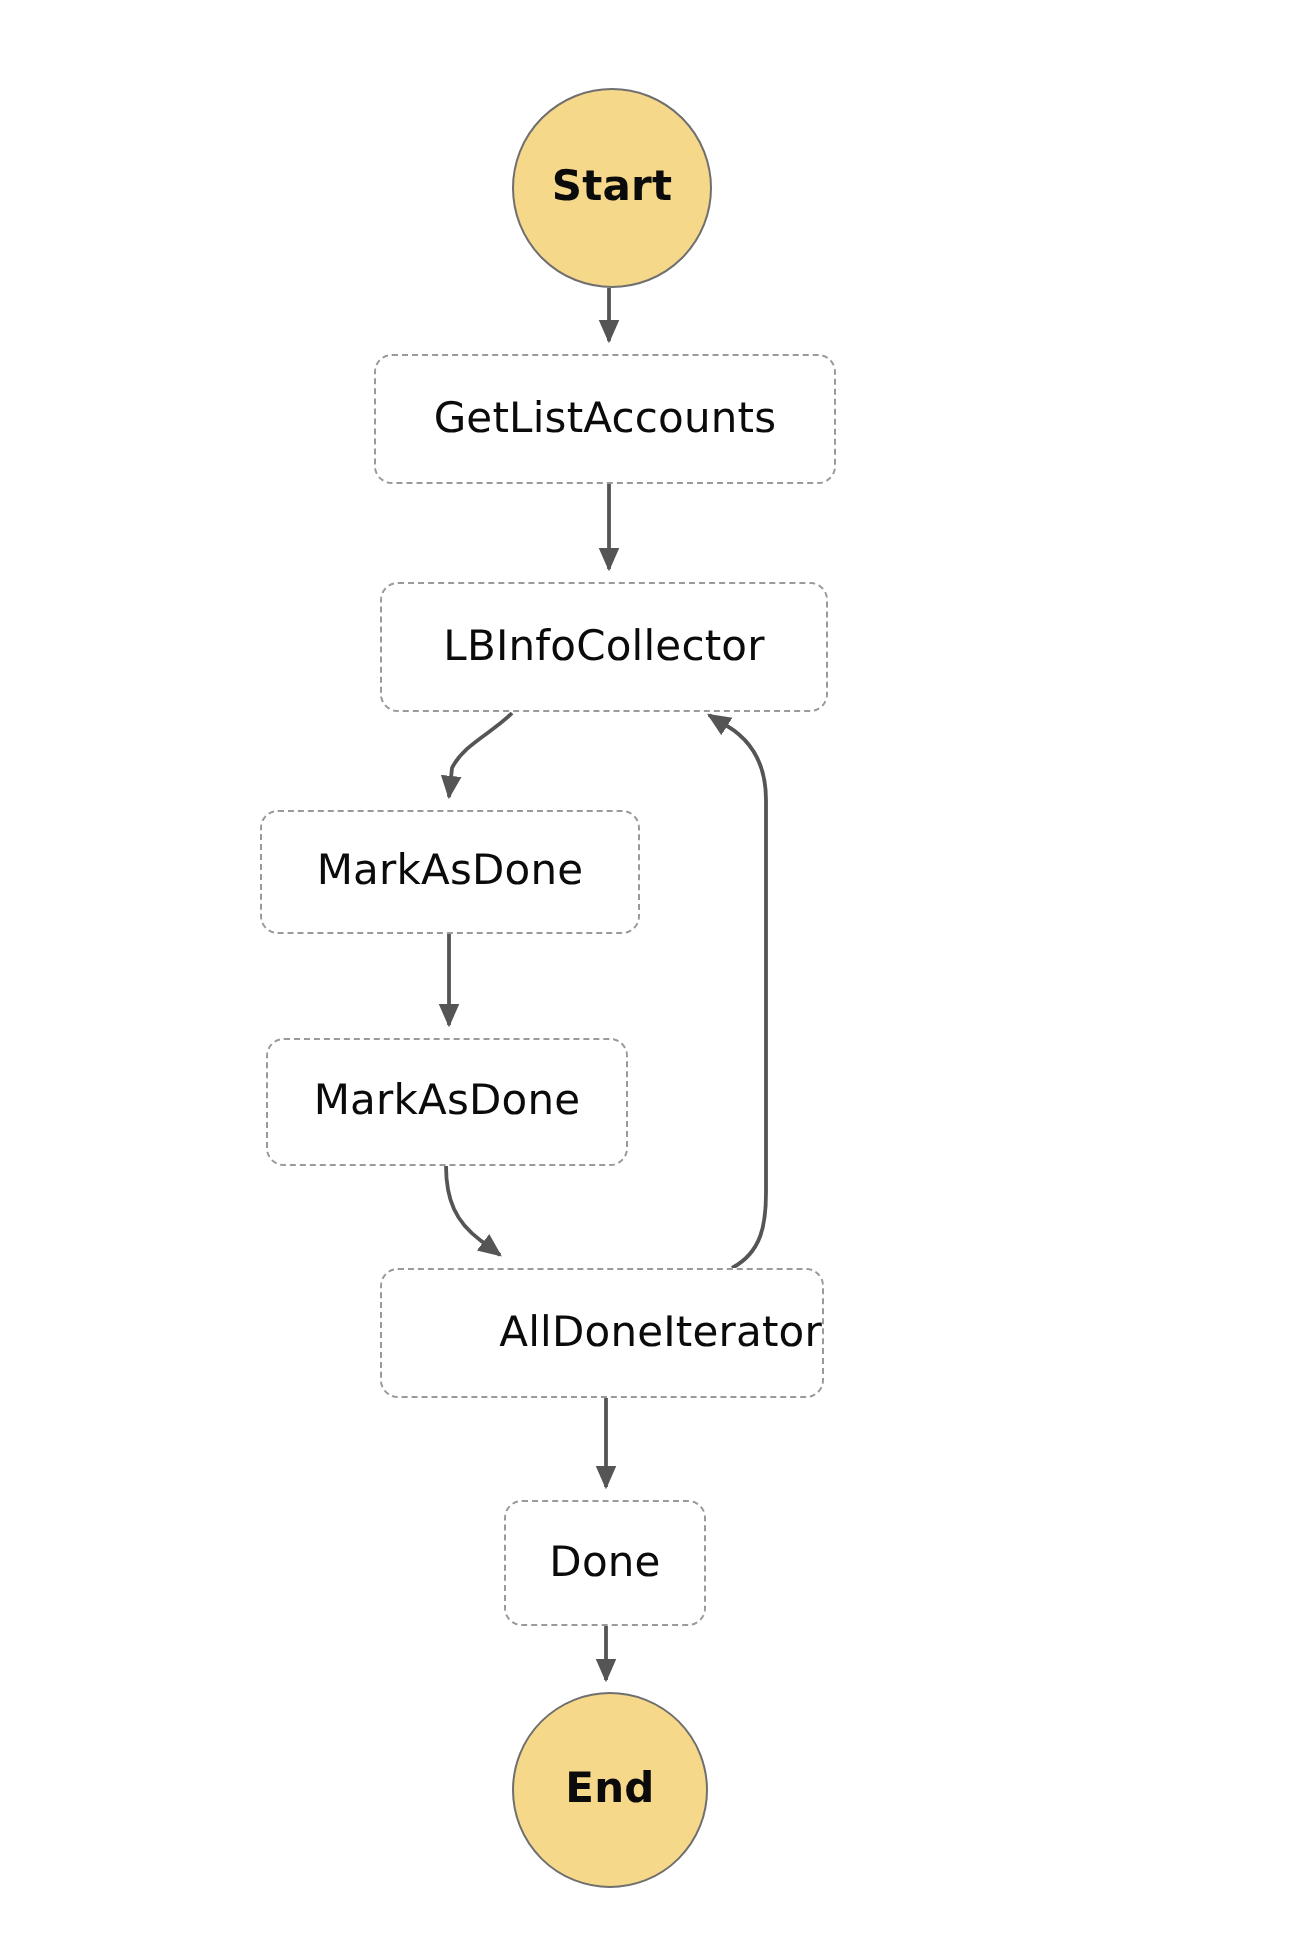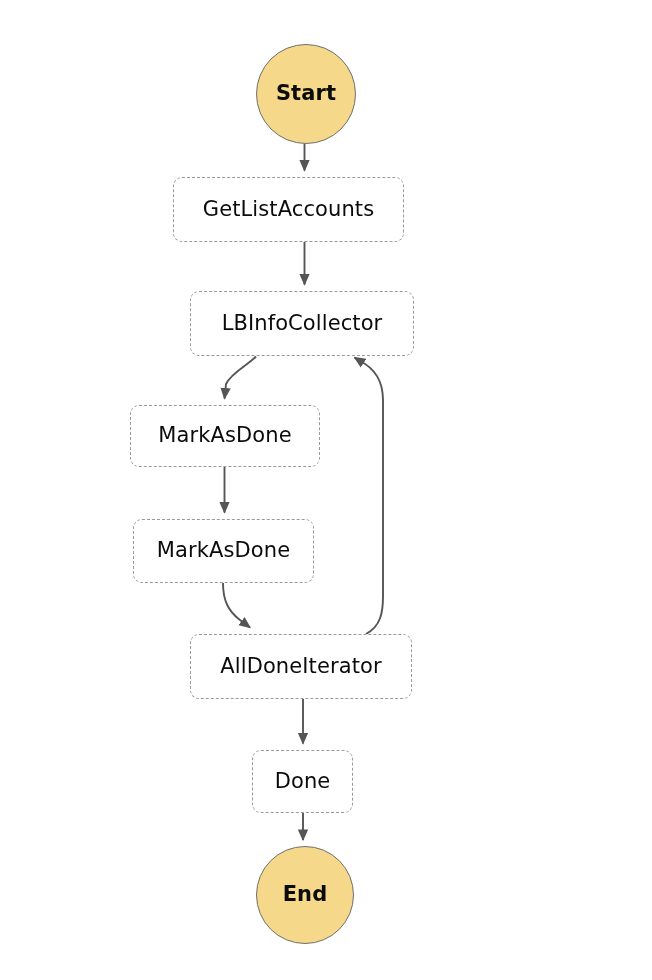--- a/index.html
+++ b/index.html
@@ -99,37 +99,37 @@
 
     <g>
       <path d="M 303 813 L 303 840" fill="none" stroke="#555555" stroke-width="1.9" marker-end="url(#arrowhead)"></path>
     </g>
   </svg>
 
   <div class="node node-terminal" style="left:256px; top:44px; width:100px; height:100px;">
     <span class="node-label">Start</span>
   </div>
 
-  <div class="node node-process" style="left:173px; top:177px; width:231px; height:65px;">
+  <div class="node node-process" style="left:187px; top:177px; width:231px; height:65px;">
     <span class="node-label">GetListAccounts</span>
   </div>
 
   <div class="node node-process" style="left:190px; top:291px; width:224px; height:65px;">
     <span class="node-label">LBInfoCollector</span>
   </div>
 
   <div class="node node-process" style="left:130px; top:405px; width:190px; height:62px;">
     <span class="node-label">MarkAsDone</span>
   </div>
 
   <div class="node node-process" style="left:133px; top:519px; width:181px; height:64px;">
     <span class="node-label">MarkAsDone</span>
   </div>
 
-  <div class="node node-process" style="left:190px; top:634px; width:222px; height:65px;">
+  <div class="node node-process" style="left:190px; top:634px; width:222px; height:65px;justify-content:flex-end;">
     <span class="node-label">AllDoneIterator</span>
   </div>
 
   <div class="node node-terminal" style="left:256px; top:846px; width:98px; height:98px;">
     <span class="node-label">End</span>
   </div>
 
   <div class="node node-process" style="left:252px; top:750px; width:101px; height:63px;">
     <span class="node-label">Done</span>
   </div>

